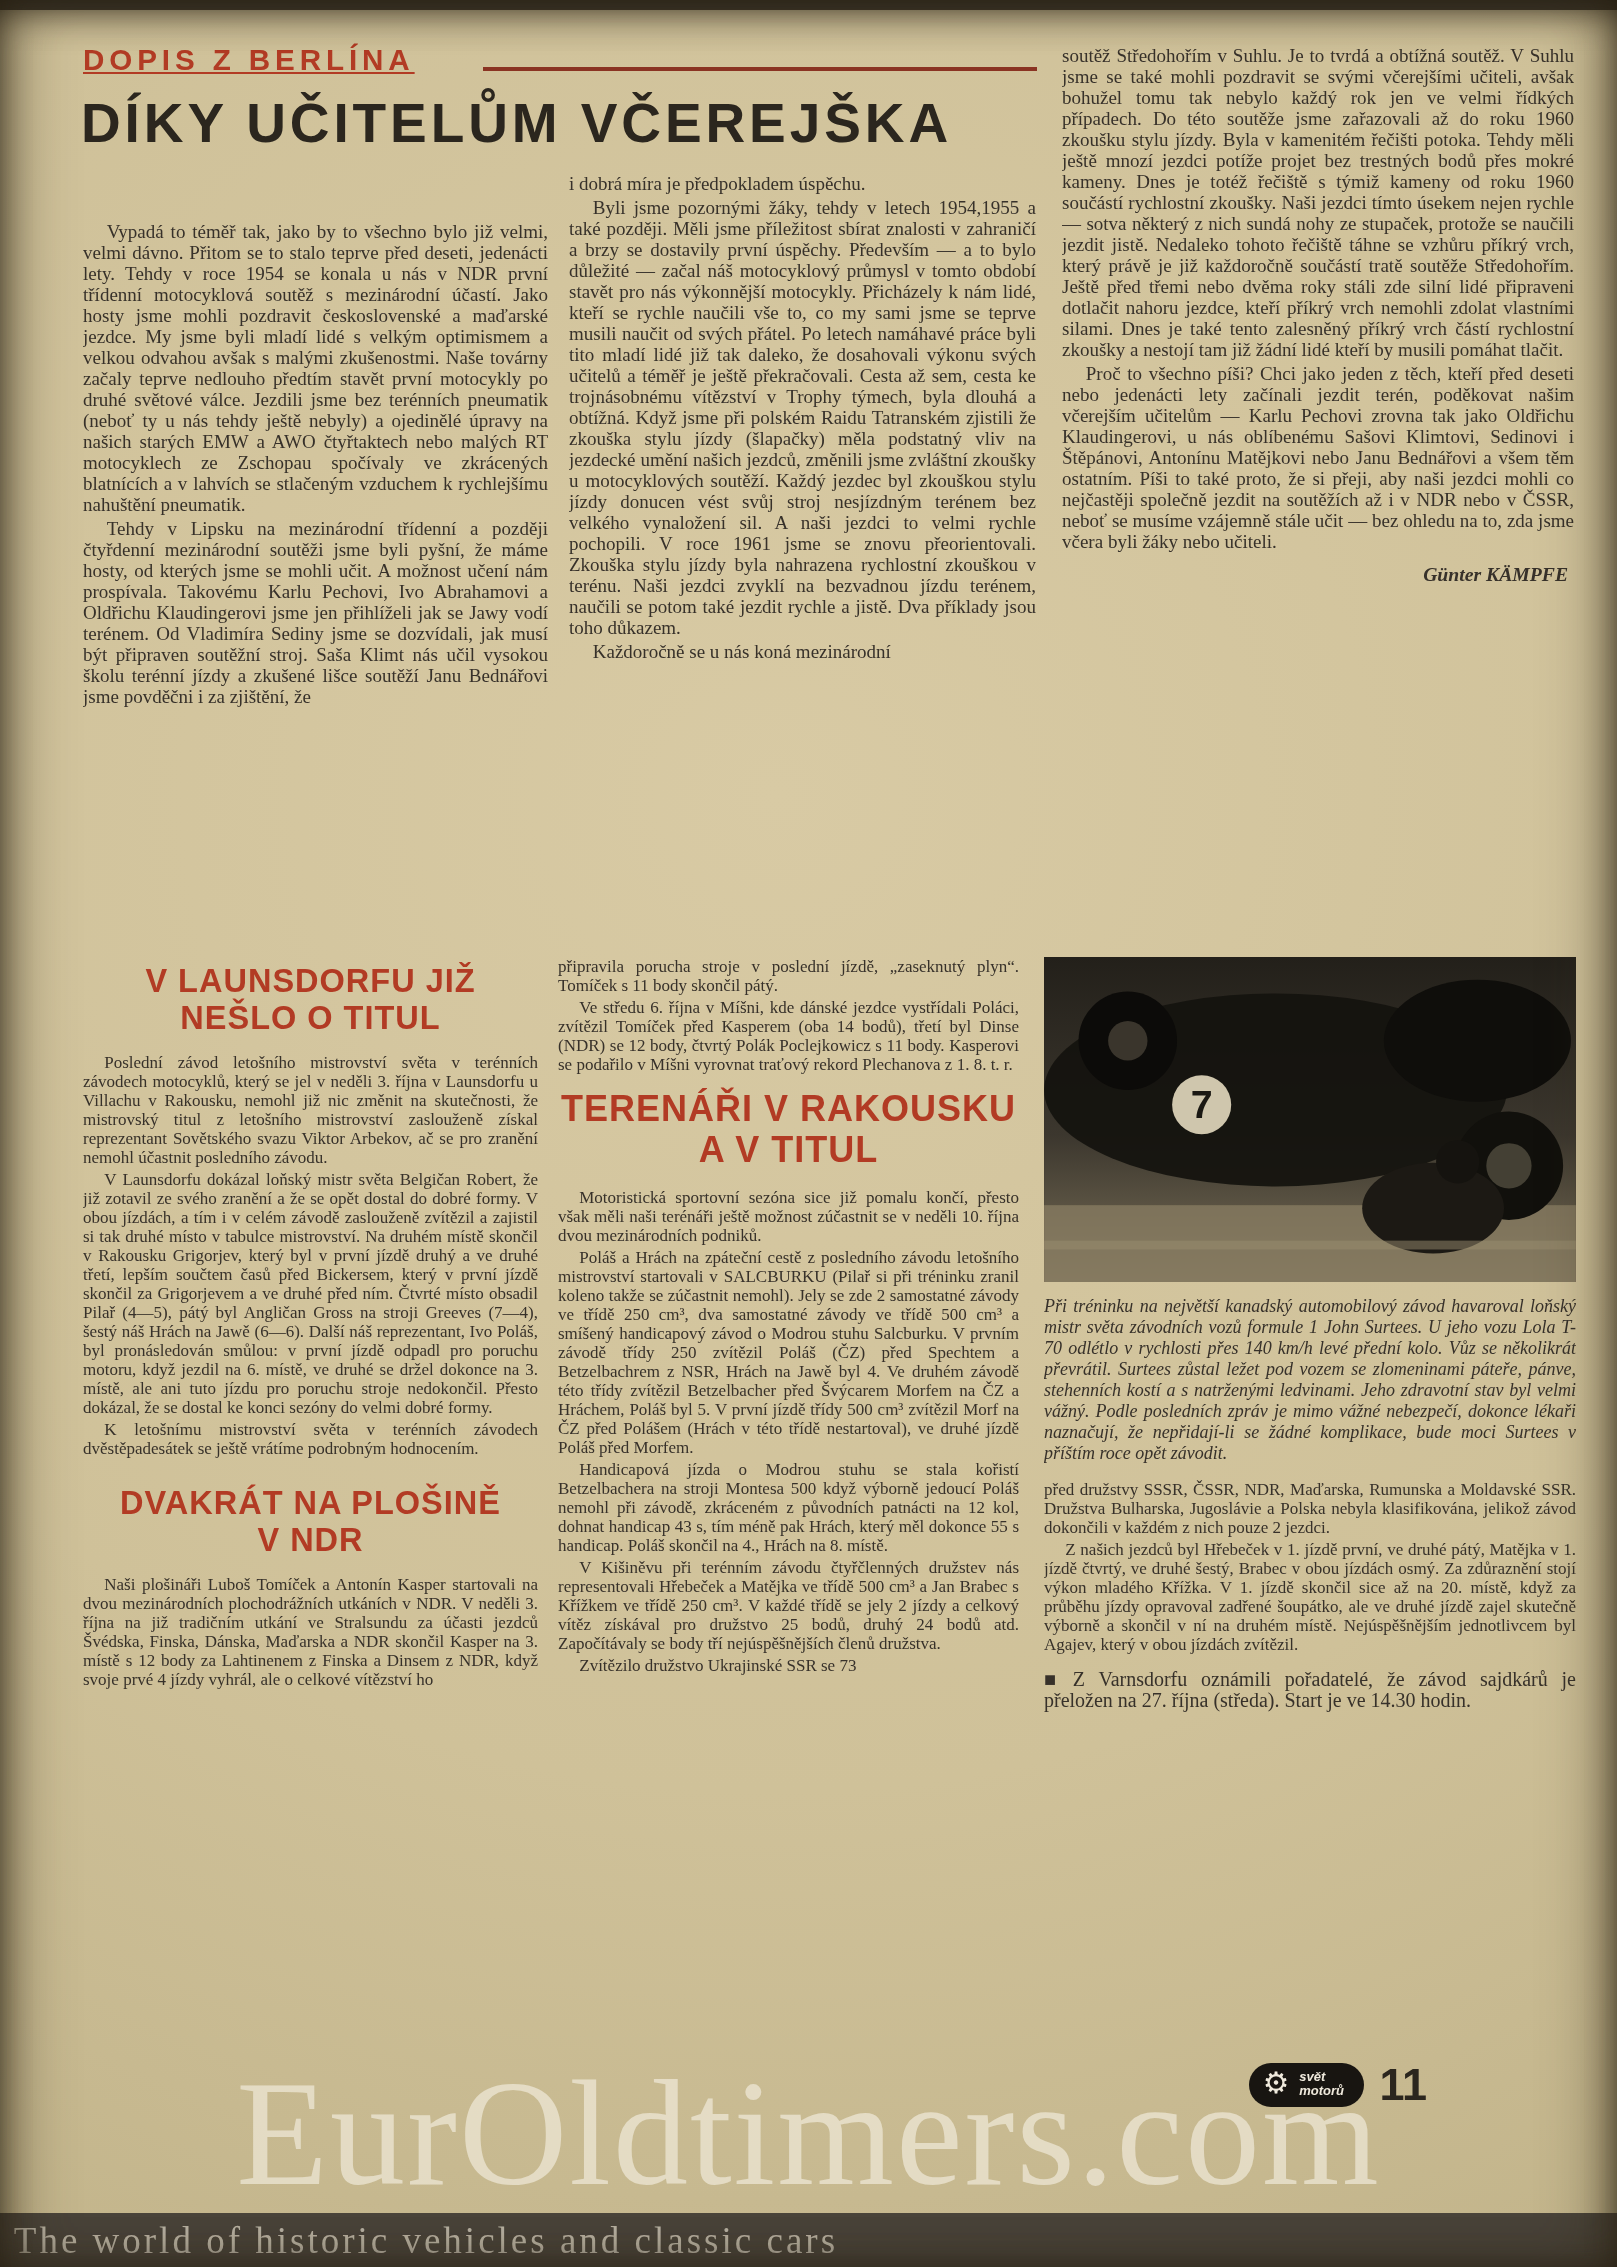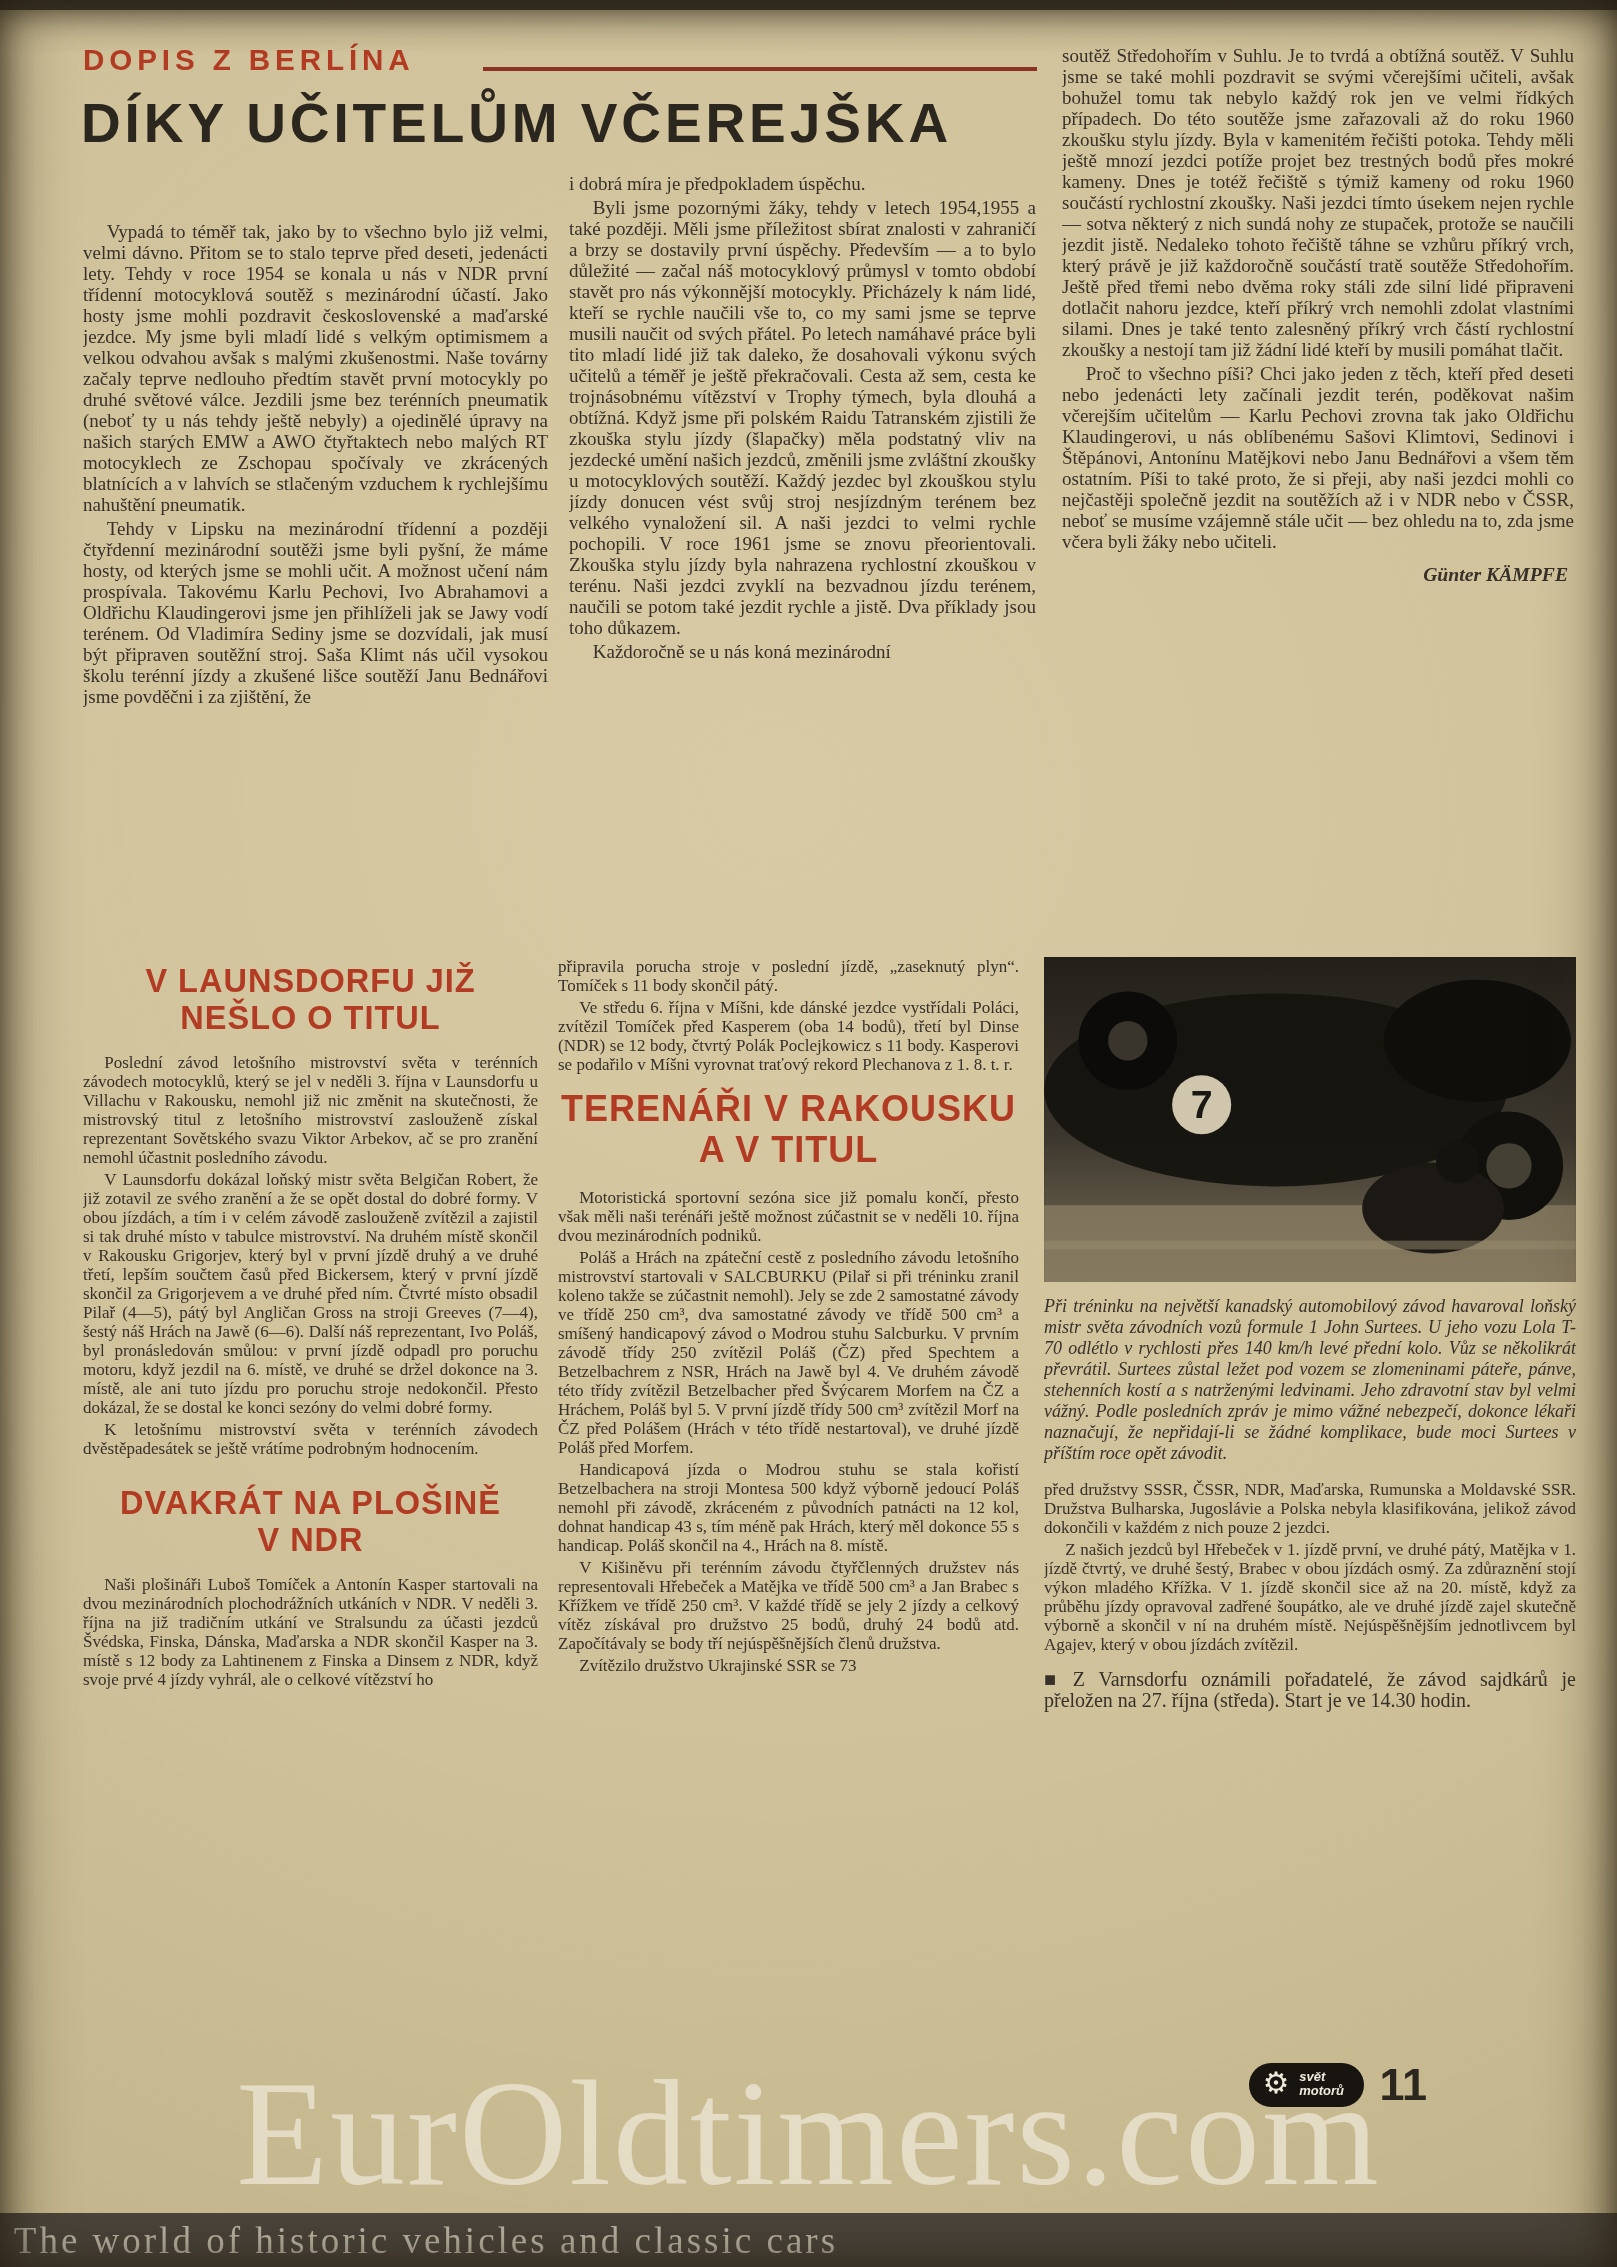--- a/index.html
+++ b/index.html
@@ -10,21 +10,21 @@
     font-family:"Liberation Serif", serif; color:#37312a;
   }
   .scan-top { position:absolute; top:0; left:0; right:0; height:9.9px; background:#2e2922; opacity:.85; z-index:55; }
   .vignette { position:absolute; inset:0; pointer-events:none; z-index:60;
     box-shadow: inset 0 21.7px 39px -13.8px rgba(35,28,16,.85),
                 inset 0 -19.7px 44px -17.7px rgba(35,28,16,.55),
                 inset 33px 0 69px -31.5px rgba(50,40,22,.75),
                 inset -33px 0 69px -31.5px rgba(50,40,22,.75); }
 
   .kicker { position:absolute; left:83px; top:43px; font-family:"Liberation Sans",sans-serif;
-    font-weight:700; font-size:29.6px; letter-spacing:4.9px; color:#b23b24; }
+    font-weight:700; font-size:29.6px; letter-spacing:4.9px; color:#b23b24;text-decoration:underline; }
   .kicker-rule { position:absolute; left:483px; top:67px; width:554px; height:3.9px; background:#8a3322; }
   .headline { position:absolute; left:81px; top:91px; font-family:"Liberation Sans",sans-serif;
     font-weight:700; font-size:55px; letter-spacing:3.9px; color:#2b261e; white-space:nowrap; }
 
   .col { position:absolute; text-align:justify; overflow:hidden; }
   .col p { text-indent:1.25em; margin:0 0 3px 0; }
   .cont > p:first-child, .cont > div > p:first-child { text-indent:0; }
   .top-col { font-size:19px; line-height:21px; }
   .bot-col { font-size:17px; line-height:19px; }
 

